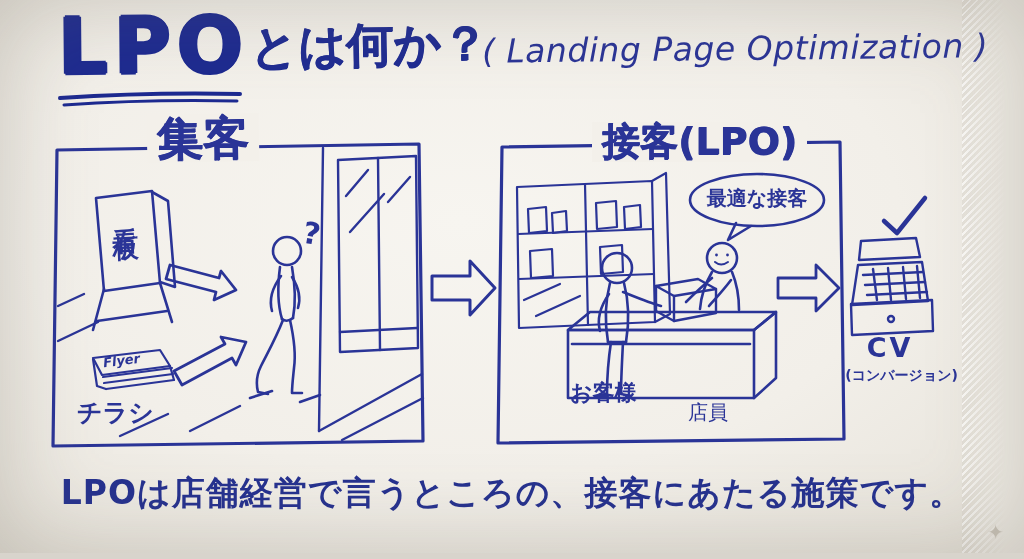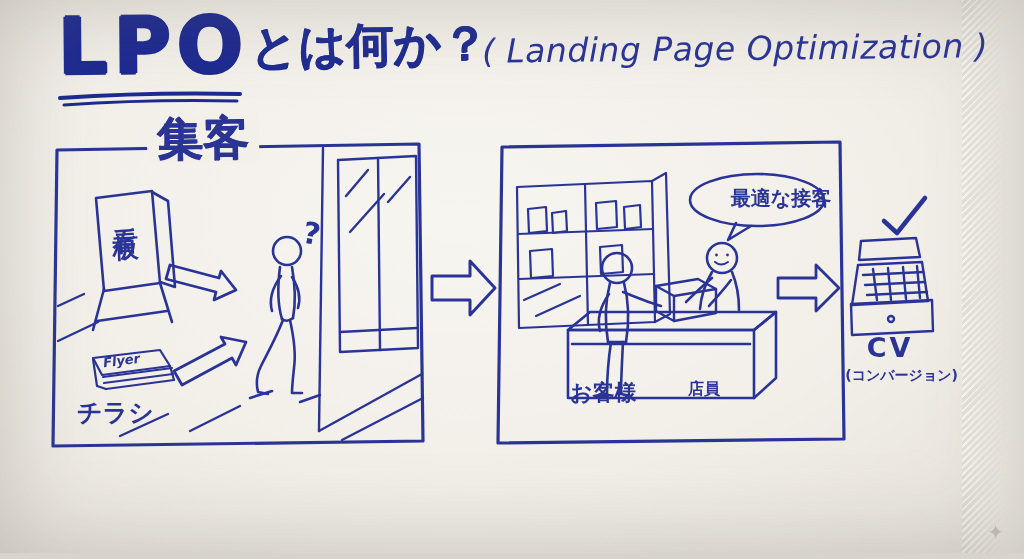--- a/index.html
+++ b/index.html
@@ -28,23 +28,23 @@
     text-shadow:.8px 0 #1f2c92,0 .8px #1f2c92;}
   .t-en{left:482px;top:32px;font-size:33px;font-weight:500;font-style:italic;letter-spacing:.5px;transform:rotate(-.6deg);}
   .panel-title{z-index:4;background:#f3f0ea;padding:0 10px;font-weight:800;
     text-shadow:.7px 0 currentColor,0 .7px currentColor;}
   .t-p1-title{left:147px;top:114px;font-size:46px;transform:rotate(-1deg);}
   .t-p2-title{left:592px;top:122px;font-size:38px;}
   .t-kanban{left:110px;top:206px;font-size:26px;font-weight:700;writing-mode:vertical-rl;letter-spacing:8px;transform:rotate(-3deg);}
   .t-flyer{left:103px;top:354px;font-size:13px;font-style:italic;font-weight:600;transform:rotate(-7deg);}
   .t-chirashi{left:77px;top:400px;font-size:25px;font-weight:700;}
   .t-question{left:303px;top:218px;font-size:30px;font-weight:800;transform:rotate(10deg);}
-  .t-bubble{left:693px;top:188px;width:128px;text-align:center;font-size:20px;font-weight:700;z-index:4;margin-left:24px;}
+  .t-bubble{left:693px;top:188px;width:128px;text-align:center;font-size:20px;font-weight:700;z-index:4;}
   .t-customer{left:570px;top:381px;font-size:22px;font-weight:700;}
-  .t-clerk{left:688px;top:381px;font-size:16px;font-weight:700;}
+  .t-clerk{left:688px;top:402px;font-size:20px;font-weight:400;}
   .t-cv{left:858px;top:334px;width:64px;text-align:center;font-size:27px;font-weight:800;letter-spacing:3px;}
   .t-cvsub{left:826px;top:368px;width:132px;text-align:right;font-size:14px;font-weight:600;}
   .t-caption{left:20px;top:476px;width:984px;text-align:center;font-size:33px;font-weight:600;letter-spacing:1px;color:#25318f;}
   .t-sparkle{right:20px;bottom:10px;left:auto;color:#ccc6bb;font-size:20px;z-index:3;}
 </style>
 </head>
 <body>
 
 <div class="page">
 
@@ -203,30 +203,32 @@
       </g>
 
     </g>
   </svg>
 
   <div class="txt t-lpo">LPO</div>
   <div class="txt t-suffix">とは何か？</div>
   <div class="txt t-en">( Landing Page Optimization )</div>
 
   <div class="txt panel-title t-p1-title">集客</div>
+  <div class="txt panel-title t-p2-title">接客(LPO)</div>
 
   <div class="txt t-kanban">看板</div>
   <div class="txt t-flyer">Flyer</div>
   <div class="txt t-chirashi">チラシ</div>
   <div class="txt t-question">?</div>
 
   <div class="txt t-bubble">最適な接客</div>
   <div class="txt t-customer">お客様</div>
   <div class="txt t-clerk">店員</div>
 
   <div class="txt t-cv">CV</div>
   <div class="txt t-cvsub">(コンバージョン)</div>
 
+  <div class="txt t-caption">LPOは店舗経営で言うところの、接客にあたる施策です。</div>
 
   <div class="txt t-sparkle">✦</div>
 
   <div class="vignette"></div>
 </div>
 
 </body></html>

